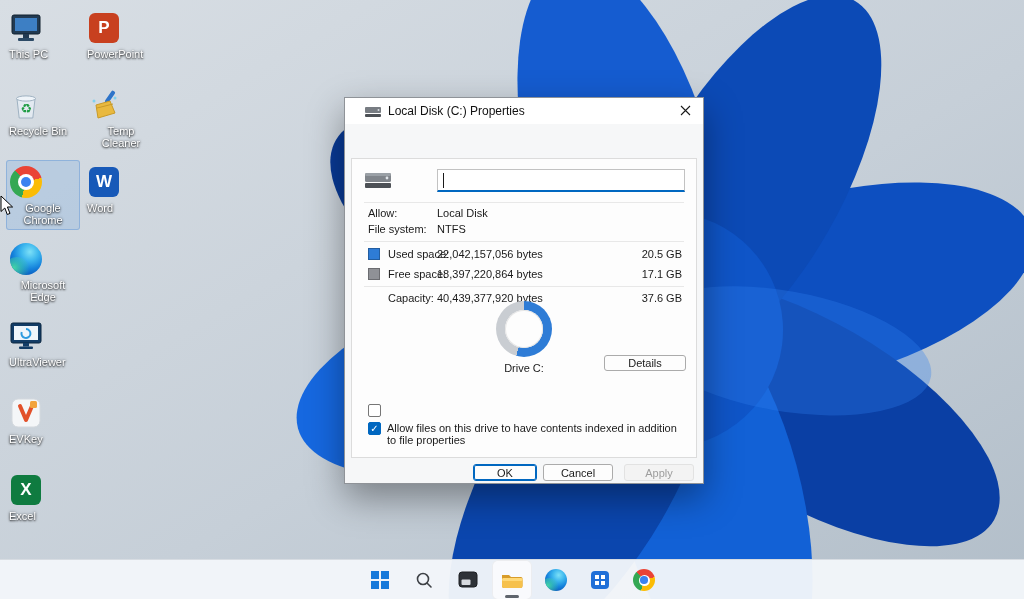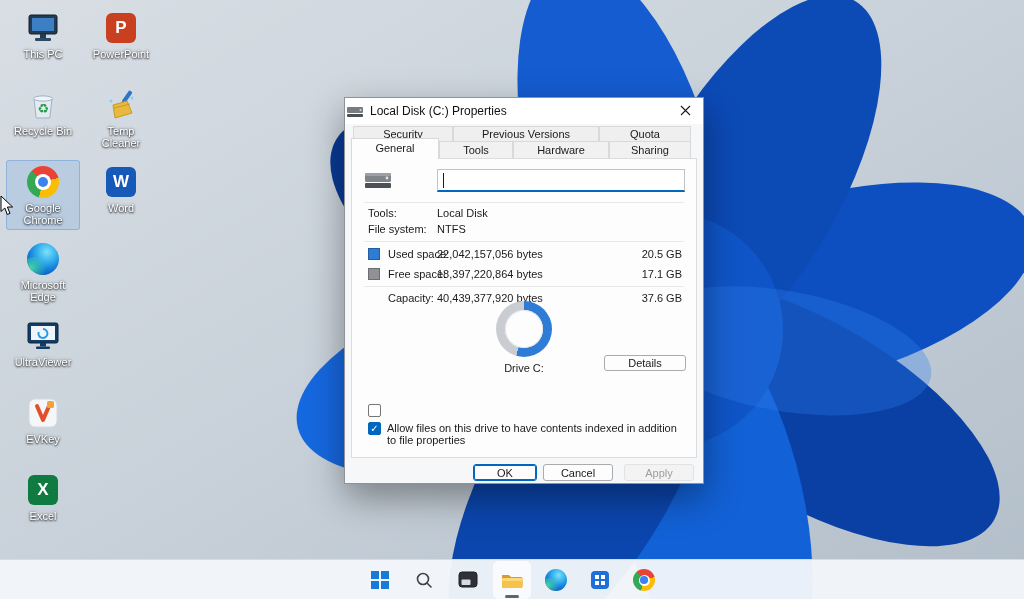--- a/index.html
+++ b/index.html
@@ -4,21 +4,21 @@
 <style>
   * { box-sizing: border-box; margin: 0; padding: 0; }
   html, body { width: 1024px; height: 599px; overflow: hidden; }
   body { font-family: "Liberation Sans", sans-serif; position: relative; background: #c6cfd8; }
 
   
   .wallpaper { position: absolute; inset: 0; }
 
   
   .desk-icon { position: absolute; width: 74px; padding: 5px 2px 3px; display: flex; flex-direction: column;
-               align-items: center; gap: 4px; border: 1px solid transparent; border-radius: 3px; }
+               align-items: flex-start; gap: 4px; border: 1px solid transparent; border-radius: 3px; }
   .desk-icon.selected { background: rgba(150,186,224,.42); border-color: rgba(120,165,215,.65); }
   .desk-label { font-size: 11px; line-height: 12px; color: #fff; text-align: center;
                 text-shadow: 0 1px 2px rgba(0,0,0,.85), 0 0 3px rgba(0,0,0,.5); max-width: 72px; }
   .glyph-box { width: 34px; height: 32px; display: flex; align-items: center; justify-content: center; }
 
   .office-tile { width: 30px; height: 30px; border-radius: 6px; display: flex; align-items: center;
                  justify-content: center; font-weight: bold; font-size: 17px; color: #fff; }
   .ppt   { background: #c8401f; }  .ppt::after   { content: "P"; }
   .word  { background: #1759b8; }  .word::after  { content: "W"; }
   .excel { background: #0f7b40; }  .excel::after { content: "X"; }
@@ -33,21 +33,21 @@
     background: radial-gradient(circle at 62% 28%, #7de0f7 0%, #3db7ee 28%, #1583dc 55%, #0b5bbd 78%, #0a4aa8 100%); }
   .edge-ball::after { content: ""; position: absolute; left: -22%; bottom: -28%; width: 85%; height: 85%;
     border-radius: 50%; background: radial-gradient(circle at 40% 40%, #43d6a6 0%, rgba(67,214,166,0) 70%); }
   .edge-ball.sm { width: 22px; height: 22px; }
 
   
   .dialog { position: absolute; left: 344px; top: 97px; width: 360px; height: 387px;
             background: #f6f7f8; border: 1px solid #8f9398; box-shadow: 0 14px 34px rgba(0,0,0,.38);
             font-size: 11px; color: #1a1a1a; }
   .titlebar { position: absolute; left: 0; top: 0; right: 0; height: 26px; background: #fff;
-              display: flex; align-items: center; padding-left: 2px; gap: 7px; }
+              display: flex; align-items: center; padding-left: 20px; gap: 7px; }
   .title-text { font-size: 12px; color: #111; }
   .close-btn { position: absolute; right: 0; top: 0; width: 36px; height: 25px;
                display: flex; align-items: center; justify-content: center; }
 
   .tabstrip { position: absolute; left: 6px; right: 6px; top: 28px; height: 33px; }
   .tab { position: absolute; background: #f1f1f1; border: 1px solid #d9d9d9; text-align: center;
          font-size: 11px; color: #1a1a1a; overflow: hidden; white-space: nowrap; }
   .tab.back { top: 0; height: 16px; line-height: 15px; background: #efefef; }
   .tab.front { top: 15px; height: 18px; line-height: 17px; }
   .tab.active { top: 12px; height: 21px; line-height: 19px; background: #fdfdfd; border-bottom: none; z-index: 6; }
@@ -229,47 +229,38 @@
         <circle cx="13.5" cy="5" r="1" fill="#d8dde2"></circle>
       </svg>
     <span class="title-text">Local Disk (C:) Properties</span>
     <div class="close-btn">
       <svg width="11" height="11" viewBox="0 0 11 11">
           <path d="M1 1 L10 10 M10 1 L1 10" stroke="#1a1a1a" stroke-width="1.1"></path>
         </svg>
     </div>
   </div>
 
-  <div class="tabstrip">
-    <div class="tab back" style="left:2px;width:100px">Security</div>
-    <div class="tab back" style="left:102px;width:146px">Previous Versions</div>
-    <div class="tab back" style="left:248px;width:92px">Quota</div>
-    <div class="tab front active" style="left:0;width:88px">General</div>
-    <div class="tab front" style="left:88px;width:74px">Tools</div>
-    <div class="tab front" style="left:162px;width:96px">Hardware</div>
-    <div class="tab front" style="left:258px;width:82px">Sharing</div>
-  </div>
 
   <div class="pane">
 
     <svg style="position:absolute;left:13px;top:12px" width="26" height="19" viewBox="0 0 26 19">
       <rect x="0" y="2" width="26" height="9" rx="1.5" fill="#80858b"></rect>
       <rect x="0" y="2" width="26" height="3" rx="1.5" fill="#9aa0a6"></rect>
       <rect x="0" y="12" width="26" height="5" rx="1" fill="#4d5156"></rect>
       <circle cx="22" cy="7" r="1.4" fill="#dfe4e9"></circle>
     </svg>
 
     <div class="edit-wrap">
       <input type="text" value="" style="">
       <span class="caret"></span>
     </div>
 
     <div class="sep" style="top:43px"></div>
 
-    <div class="lbl" style="left:16px;top:48px">Tools:</div>
+    <div class="lbl" style="left:16px;top:48px">Allow:</div>
     <div class="lbl" style="left:85px;top:48px">Local Disk</div>
     <div class="lbl" style="left:16px;top:64px">File system:</div>
     <div class="lbl" style="left:85px;top:64px">NTFS</div>
 
     <div class="sep" style="top:82px"></div>
 
     <span class="swatch" style="left: 16px; top: 89px; background: rgb(46, 124, 214);"></span>
     <div class="lbl" style="left:36px;top:89px">Used space:</div>
     <div class="lbl" style="left:85px;top:89px">22,042,157,056 bytes</div>
     <div class="val-right" style="top:89px">20.5 GB</div>

